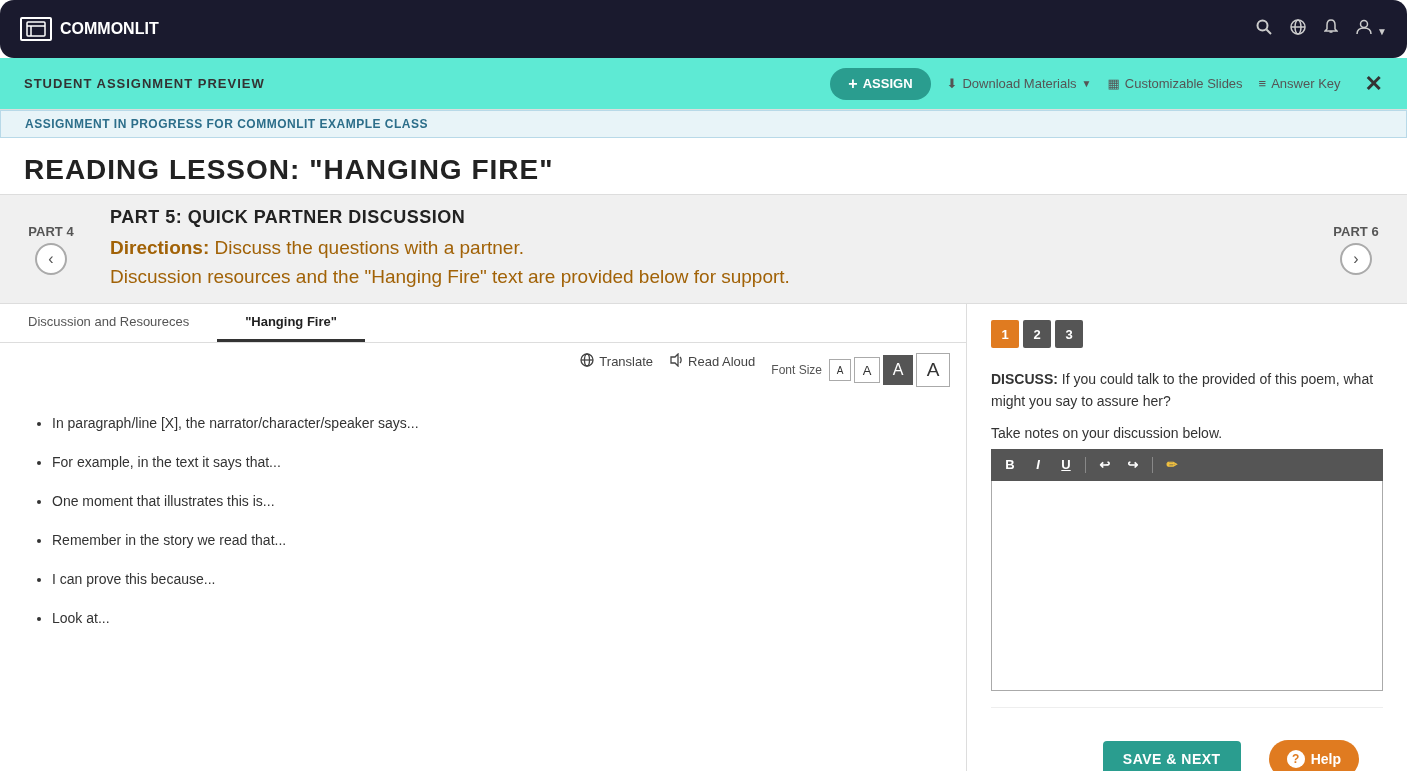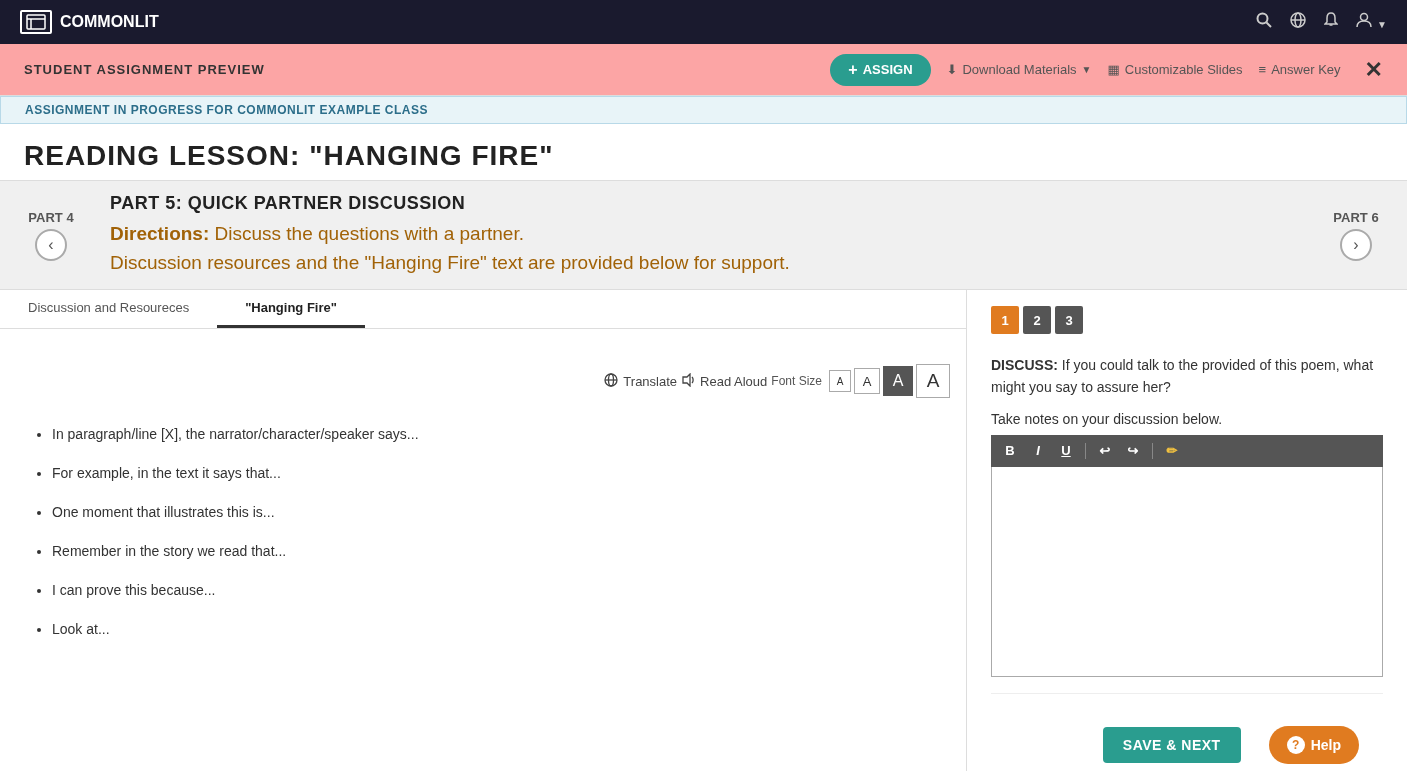--- a/index.html
+++ b/index.html
@@ -2,25 +2,26 @@
 <html><head>
   <meta charset="utf-8">
   <style>
     * { box-sizing: border-box; margin: 0; padding: 0; }
     body { font-family: 'Arial', sans-serif; background: #fff; color: #333; font-size: 14px; }
 
     
     .top-nav {
       background: #1a1a2e;
       color: #fff;
-      height: 44px;
+      height: 58px;
       display: flex;
       align-items: center;
       justify-content: space-between;
       padding: 0 20px;
+      border-radius: 14px;
     }
     .nav-logo {
       display: flex;
       align-items: center;
       gap: 8px;
       font-weight: bold;
       font-size: 16px;
     }
     .nav-logo .logo-icon {
       width: 32px;
@@ -38,21 +39,21 @@
       display: flex;
       align-items: center;
       gap: 18px;
       color: #ccc;
       font-size: 18px;
     }
     .nav-right span { cursor: pointer; }
 
     
     .sub-header {
-      background: #fca5a5;
+      background: #5eead4;
       border-bottom: 1px solid #ddd;
       height: 52px;
       display: flex;
       align-items: center;
       justify-content: space-between;
       padding: 0 24px;
     }
     .sub-header-title {
       font-size: 13px;
       font-weight: 700;
@@ -212,23 +213,22 @@
     }
 
     .toolbar-row {
       display: flex;
       justify-content: space-between;
       align-items: center;
       padding: 10px 16px;
     }
     .toolbar-right {
       display: flex;
-      align-items: center;
-      gap: 4px;
-      margin-top: 25px;
+      align-items: flex-start;
+      gap: 16px;
     }
     .tool-btn {
       background: none;
       border: none;
       cursor: pointer;
       font-size: 13px;
       color: #444;
       display: flex;
       align-items: center;
       gap: 5px;

